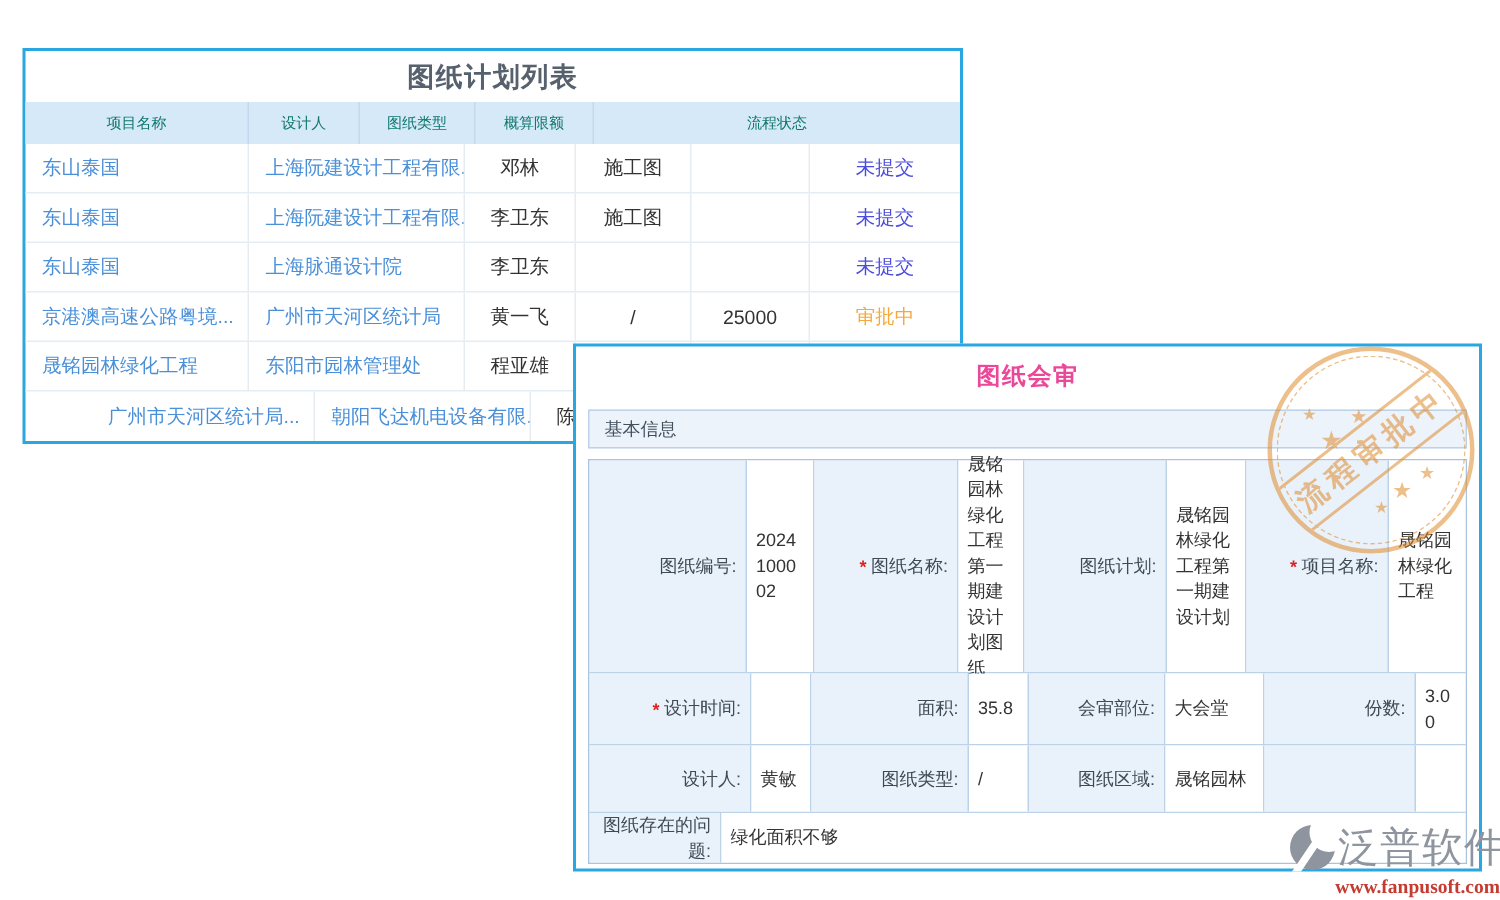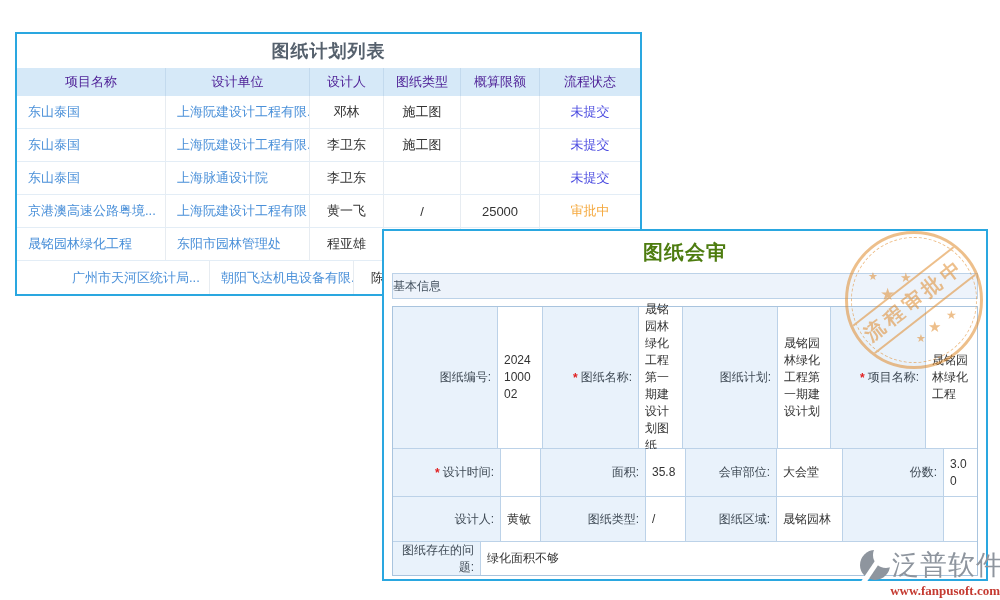--- a/index.html
+++ b/index.html
@@ -5,36 +5,36 @@
   * { margin:0; padding:0; box-sizing:border-box; }
   html,body { width:1000px; height:600px; background:#ffffff; overflow:hidden;
               font-family:"Liberation Sans","DejaVu Sans",sans-serif; }
   .panel { position:absolute; background:#fff; border:2px solid #2aa7e0; }
 
   
   #plan-panel { left:15px; top:32px; width:627px; height:264px; z-index:1; }
   .p1-title { height:34px; line-height:34px; text-align:center; font-size:18px;
               font-weight:bold; color:#56616d; letter-spacing:1px; }
   .t-head { display:flex; height:28px; background:#d6e9f8; }
-  .t-head .c { border-right:1px solid #c3daee; color:#4c1d95; font-size:13px;
+  .t-head .c { border-right:1px solid #c3daee; color:#0f766e; font-size:10px;
                display:flex; align-items:center; justify-content:center; }
   .t-row { display:flex; height:33px; border-bottom:1px solid #e3edf6; }
   .t-row:last-child { border-bottom:none;padding-left:44px; }
   .t-row .c { border-right:1px solid #e7ecf1; font-size:13px; color:#333;
               display:flex; align-items:center; justify-content:center; overflow:hidden; white-space:nowrap; }
   .c.w0{width:149px;} .c.w1{width:144px;} .c.w2{width:74px;}
   .c.w3{width:77px;} .c.w4{width:79px;} .c.w5{flex:1; border-right:none!important;}
   .t-row .c.w0, .t-row .c.w1 { justify-content:flex-start; padding-left:11px; color:#4a90d9; }
 
   
   #review-panel { left:382px; top:229px; width:606px; height:352px; z-index:2; }
   .p2-title { margin-top:8px; height:26px; line-height:26px; text-align:center;
-              font-size:20px; font-weight:bold; color:#4d7c0f; letter-spacing:1px; }
+              font-size:16px; font-weight:bold; color:#ec4899; letter-spacing:1px; }
   .section-bar { margin:8px 8px 0 8px; height:26px; line-height:24px; background:#edf3fb;
-                 border:1px solid #bcd2e8; font-size:12px; color:#42505e; }
+                 border:1px solid #bcd2e8; font-size:12px; color:#42505e; padding-left:10px; }
   .form { margin:7px 8px 0 8px; border:1px solid #a9c4de; }
   .f-row { display:flex; border-bottom:1px solid #bcd2e8; }
   .f-row:last-child { border-bottom:none; }
   .r1{height:142px;} .r2{height:48px;} .r3{height:45px;} .r4{height:33px;}
   .fc { border-right:1px solid #bcd2e8; display:flex; align-items:center; font-size:12px; }
   .fc:last-child { border-right:none; }
   .fl { background:#e9f2fb; justify-content:flex-end; text-align:right;
         padding:3px 6px 3px 3px; color:#3f4a55; }
   .fv { background:#fff; justify-content:flex-start; text-align:left;
         padding:3px 6px; color:#333; word-break:break-all; line-height:17px; }
@@ -81,21 +81,20 @@
               font-size:13px; color:#c53b32; text-align:right; margin-top:1px; white-space:nowrap; }
 </style>
 </head>
 <body>
 
 <div id="plan-panel" class="panel">
   <div class="p1-title">图纸计划列表</div>
 
   <div class="t-head">
     <div class="c w0">项目名称</div>
-    <div class="c w1">设计单位</div>
     <div class="c w2">设计人</div>
     <div class="c w3">图纸类型</div>
     <div class="c w4">概算限额</div>
     <div class="c w5">流程状态</div>
   </div>
 
   <div class="t-row">
     <div class="c w0">东山泰国</div>
     <div class="c w1">上海阮建设计工程有限...</div>
     <div class="c w2">邓林</div>
@@ -114,21 +113,21 @@
   <div class="t-row">
     <div class="c w0">东山泰国</div>
     <div class="c w1">上海脉通设计院</div>
     <div class="c w2">李卫东</div>
     <div class="c w3"></div>
     <div class="c w4"></div>
     <div class="c w5" style="color: rgb(75, 75, 224);">未提交</div>
   </div>
   <div class="t-row">
     <div class="c w0">京港澳高速公路粤境...</div>
-    <div class="c w1">上海阮建设计工程有限</div>
+    <div class="c w1">广州市天河区统计局</div>
     <div class="c w2">黄一飞</div>
     <div class="c w3">/</div>
     <div class="c w4">25000</div>
     <div class="c w5" style="color: rgb(245, 168, 60);">审批中</div>
   </div>
   <div class="t-row">
     <div class="c w0">晟铭园林绿化工程</div>
     <div class="c w1">东阳市园林管理处</div>
     <div class="c w2">程亚雄</div>
     <div class="c w3"></div>

